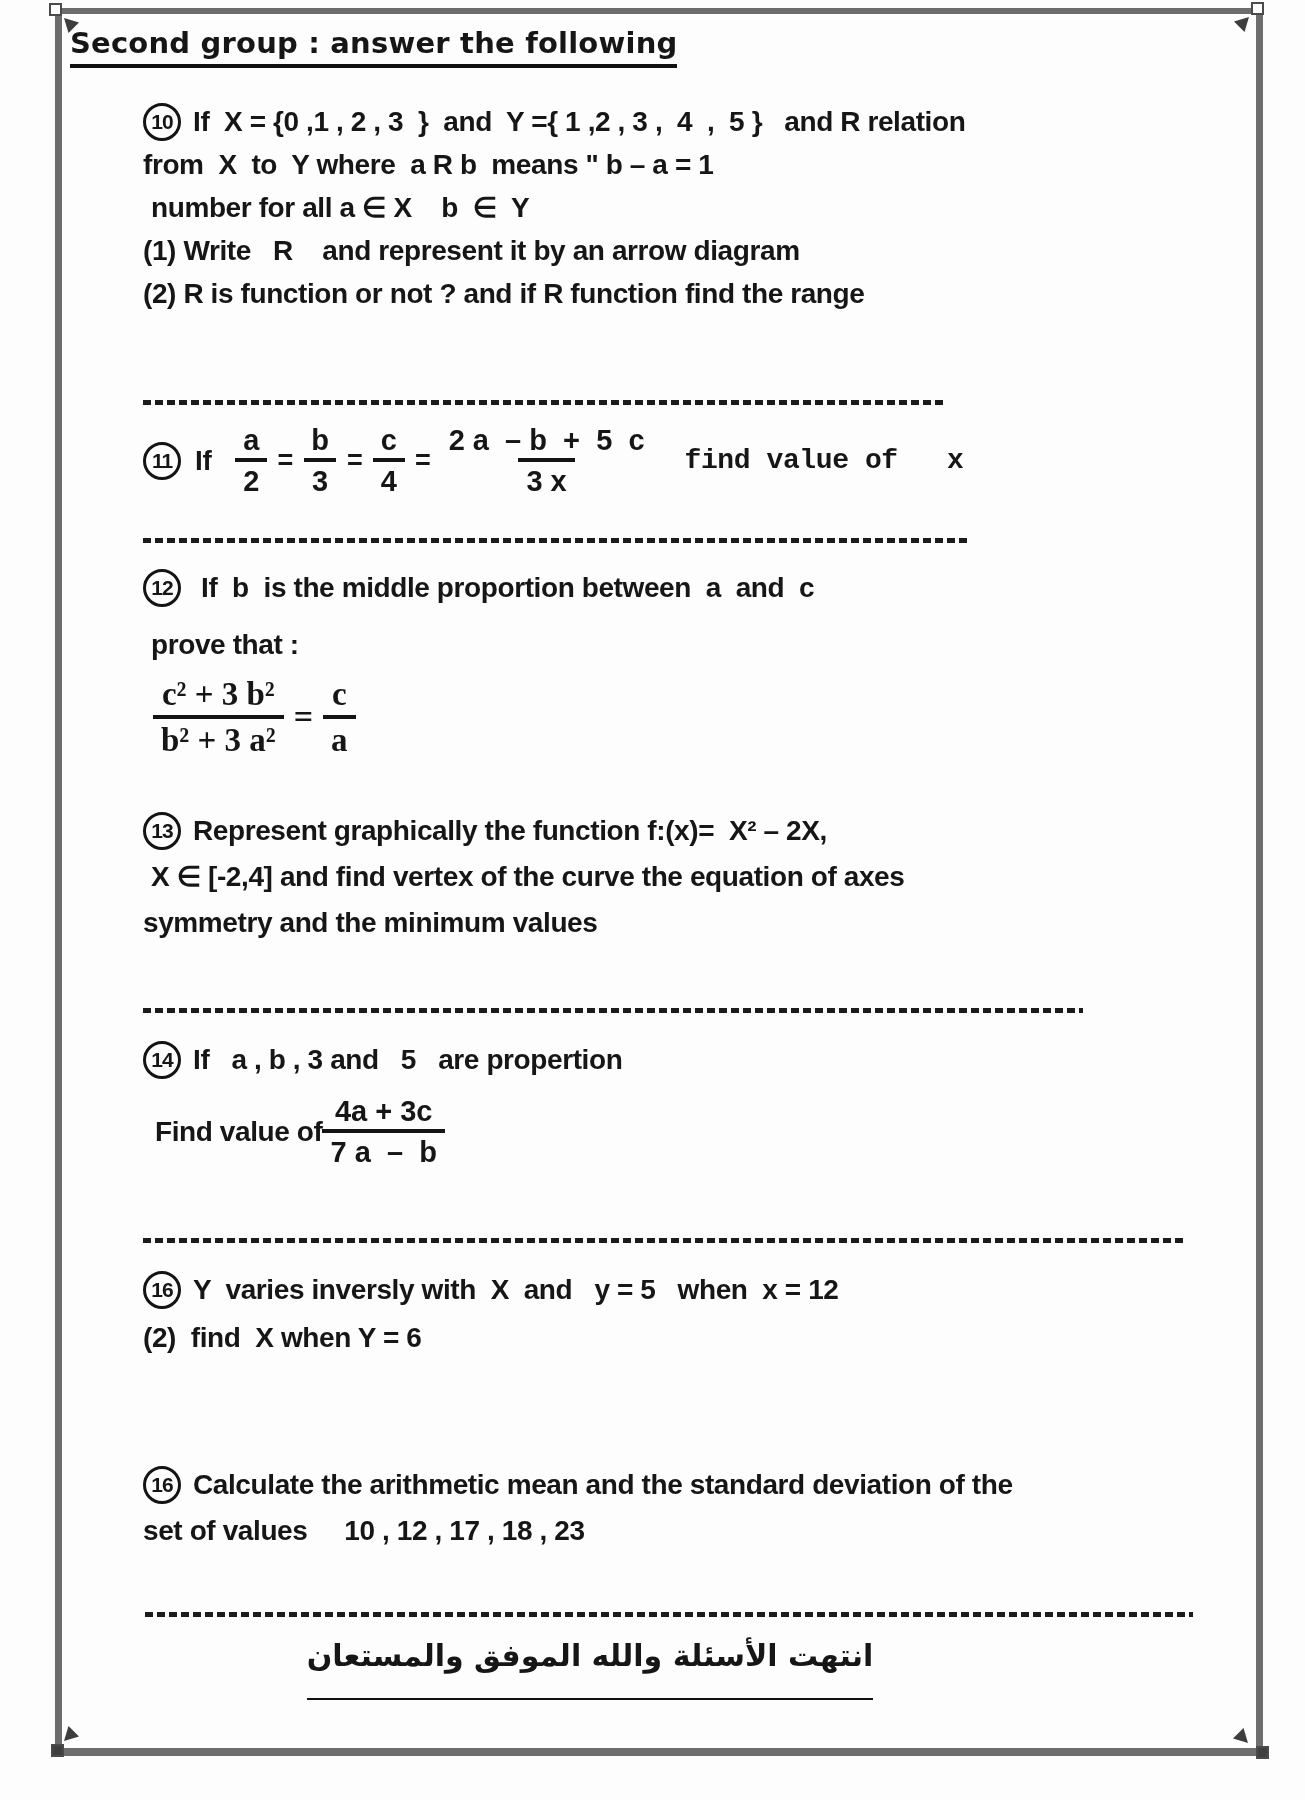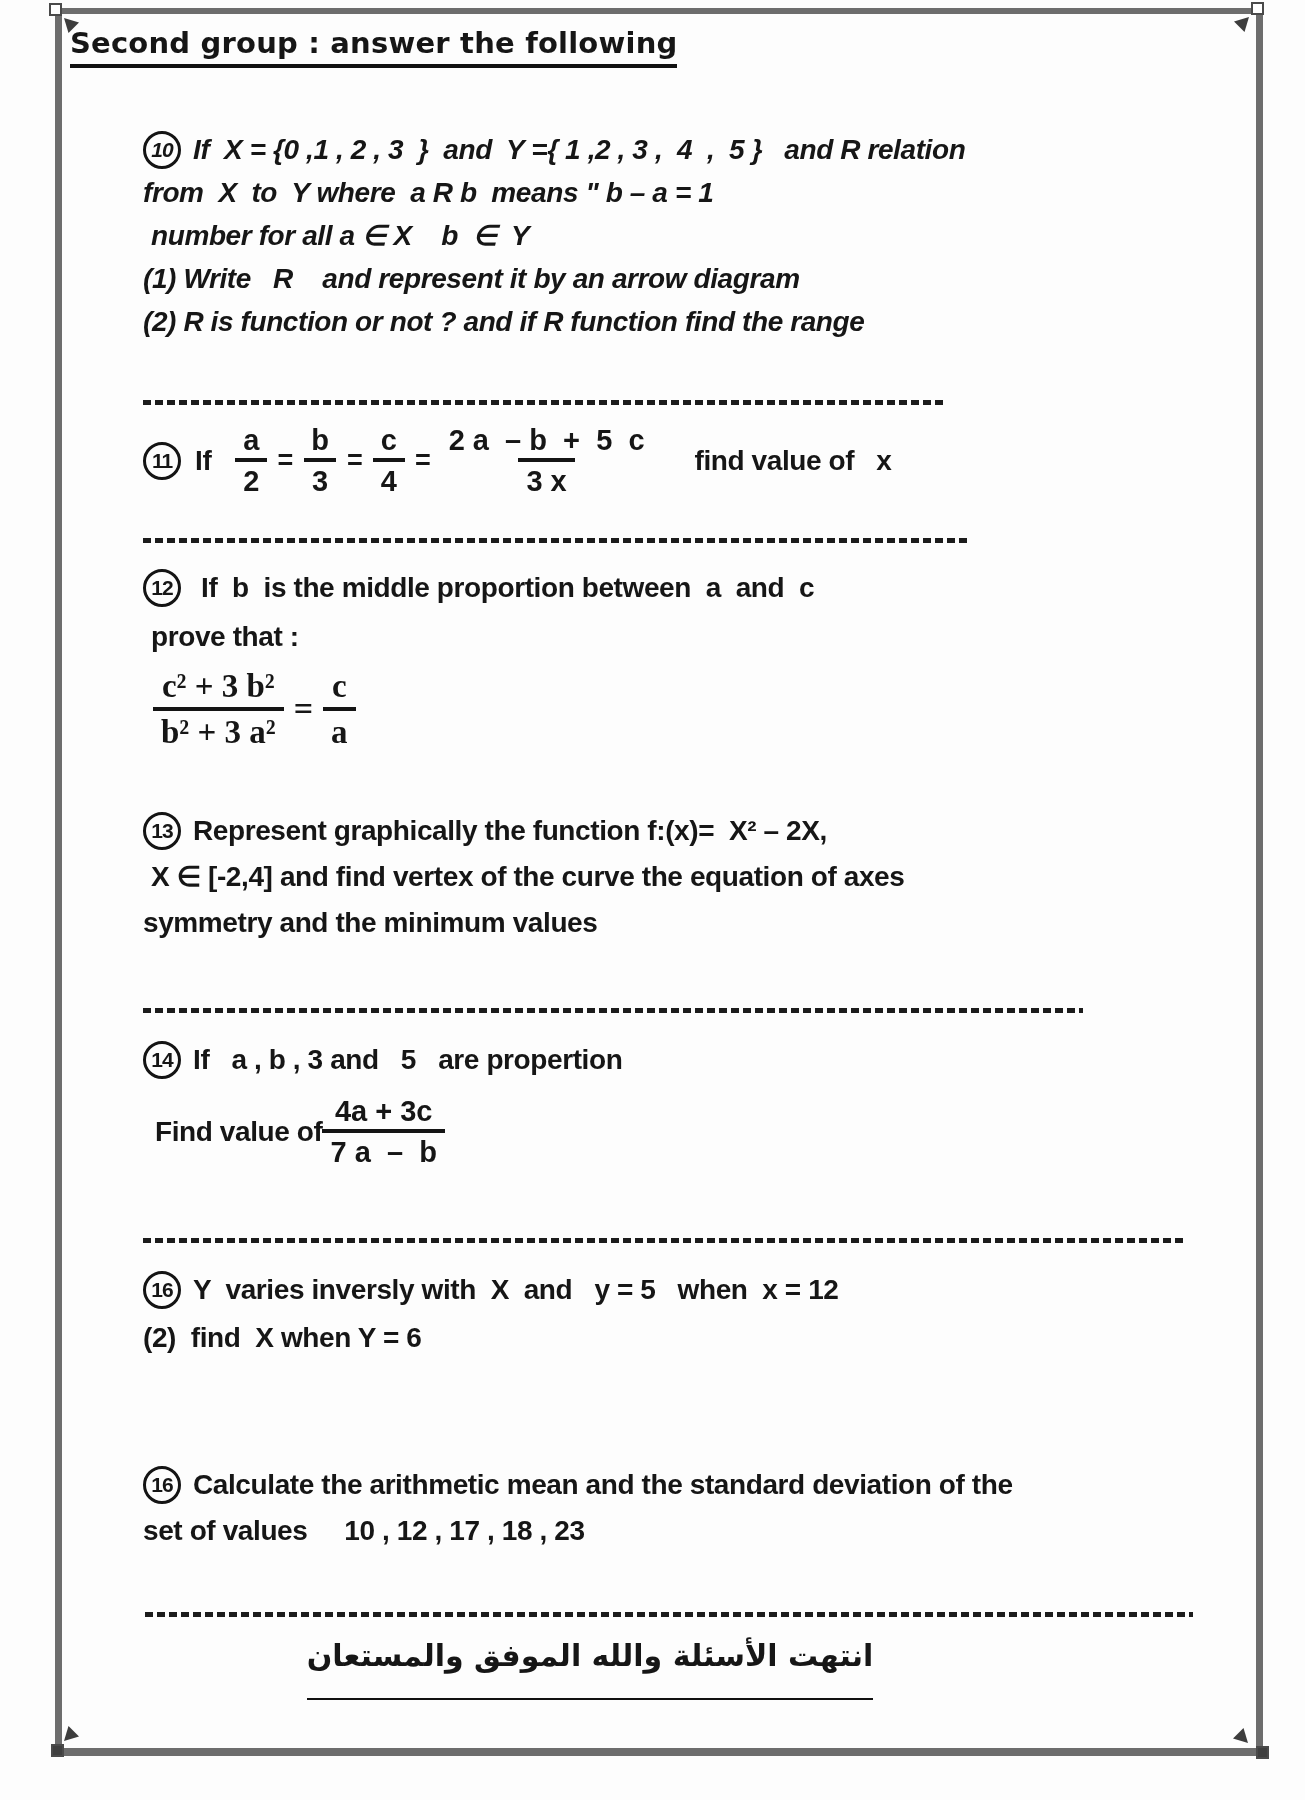--- a/index.html
+++ b/index.html
@@ -86,21 +86,21 @@
   <div class="handle handle-tr"></div>
   <div class="handle handle-bl"></div>
   <div class="handle handle-br"></div>
   <div class="tri tri-tl"></div>
   <div class="tri tri-tr"></div>
   <div class="tri tri-bl"></div>
   <div class="tri tri-br"></div>
 
   <div class="title">Second group : answer the following</div>
 
-  <div class="blk" style="top:128px;font-style:italic;">
+  <div class="blk" style="top:100px;">
     <div class="qrow line">
       <span class="qnum">10</span>
       <span class="t">If  X = {0 ,1 , 2 , 3  }  and  Y ={ 1 ,2 , 3 ,  4  ,  5 }   and R relation</span>
     </div>
     <div class="t line">from  X  to  Y where  a R b  means " b – a = 1</div>
     <div class="t line" style="padding-left:8px;">number for all a ∈ X    b  ∈  Y</div>
     <div class="t line">(1) Write   R    and represent it by an arrow diagram</div>
     <div class="t line">(2) R is function or not ? and if R function find the range</div>
   </div>
 
@@ -121,31 +121,31 @@
     <span class="eq">=</span>
     <span class="frac">
       <span class="num">c</span>
       <span class="den">4</span>
     </span>
     <span class="eq">=</span>
     <span class="frac">
       <span class="num">2 a  – b  +  5  c</span>
       <span class="den">3 x</span>
     </span>
-    <span class="t" style="margin-left:42px;">find value of   x</span>
+    <span class="t" style="margin-left:32px;font-family:Liberation Mono, monospace;">find value of   x</span>
   </div>
 
   <div class="divd d2"></div>
 
   <div class="blk" style="top:566px;">
     <div class="qrow line">
       <span class="qnum">12</span>
       <span class="t" style="padding-left:8px;">If  b  is the middle proportion between  a  and  c</span>
     </div>
-    <div class="t line" style="margin-top:6px;padding-left:8px;">prove that :</div>
+    <div class="t line" style="margin-top:14px;padding-left:8px;">prove that :</div>
     <div class="eqrow serifmath" style="margin-top:10px;padding-left:10px;">
       <span class="frac">
         <span class="num">c² + 3 b²</span>
         <span class="den">b² + 3 a²</span>
       </span>
       <span class="eq">=</span>
       <span class="frac">
         <span class="num">c</span>
         <span class="den">a</span>
       </span>

